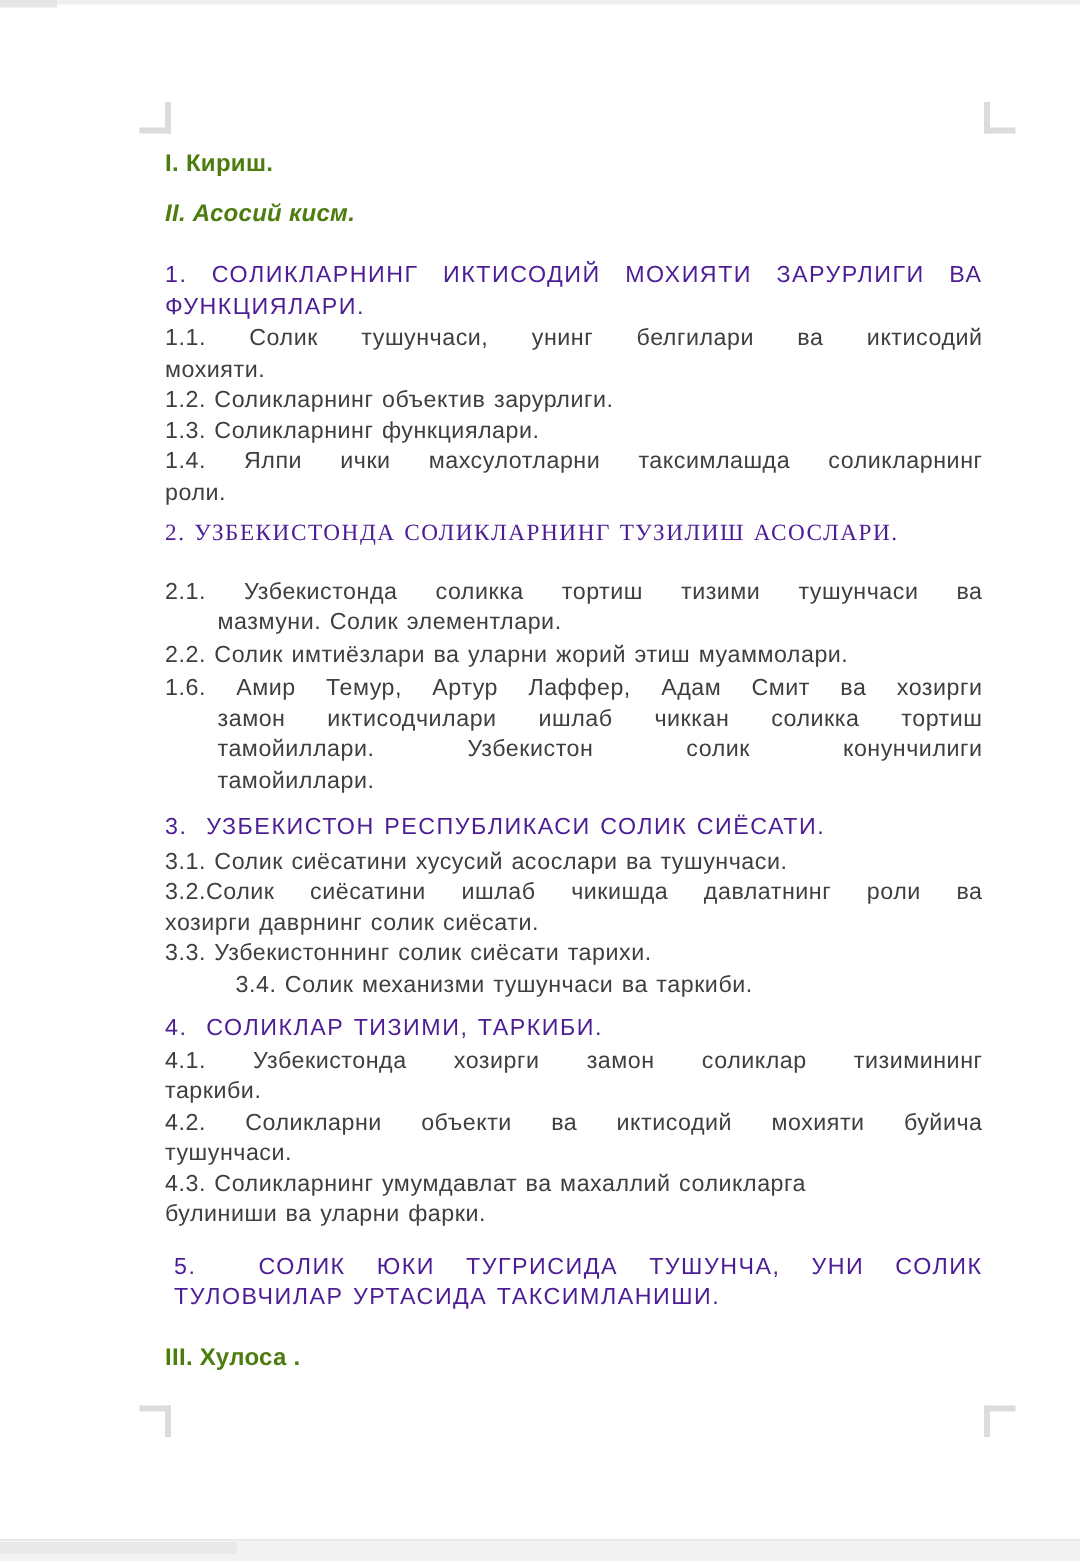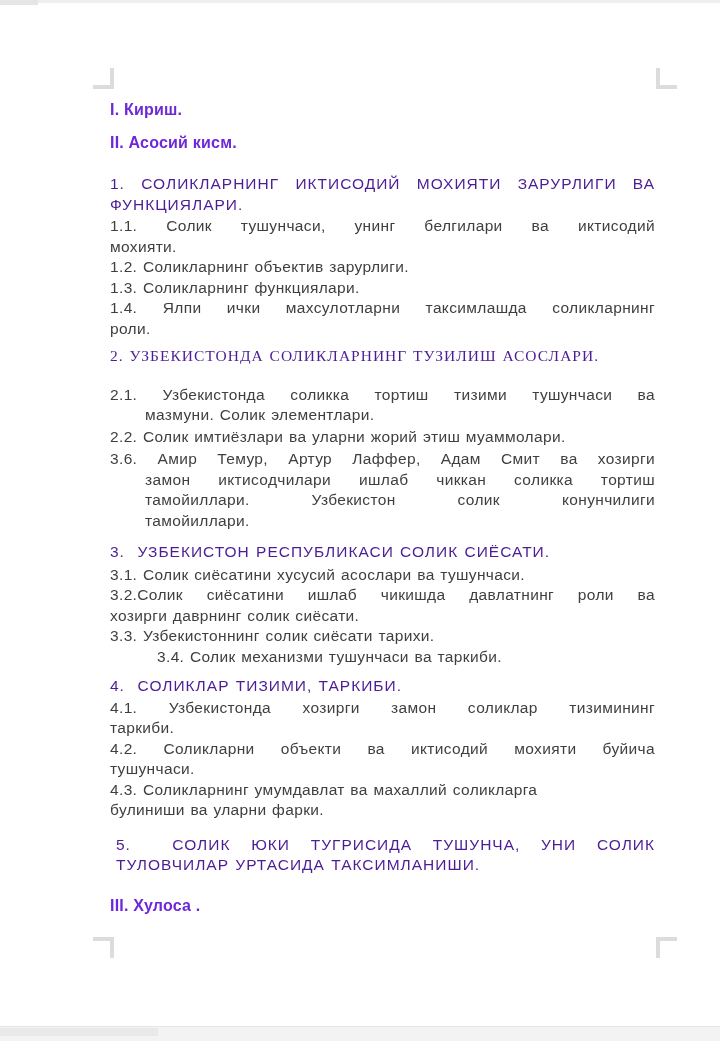--- a/index.html
+++ b/index.html
@@ -20,21 +20,21 @@
   .mark.bl{left:93px;top:937px;border-right:4px solid #dcdcdc;border-top:4px solid #dcdcdc;}
   .mark.br{left:656px;top:937px;border-left:4px solid #dcdcdc;border-top:4px solid #dcdcdc;}
   
   .content{
     position:absolute;left:110px;top:100px;width:545px;
     font-size:15.5px;line-height:20.5px;color:#3f3f3f;
   }
   .block{margin:0;}
   .line{display:block;text-align:left;}
   .line.j{text-align:justify;text-align-last:justify;}
-  .bold .line{font-weight:700;color:#6d28d9;font-size:16px;letter-spacing:.2px;}
+  .bold .line{font-weight:700;color:#4d7c0f;font-size:16px;letter-spacing:.2px;}
   .heading .line{color:#4c1d95;letter-spacing:1px;word-spacing:1px;}
   .item .line{letter-spacing:.35px;word-spacing:1px;}
   .hang .line{padding-left:35px;}
   .hang .line:first-child{padding-left:0;}
 </style>
 </head>
 <body>
 
 <div class="screen">
   <div class="top-strip">
@@ -43,21 +43,21 @@
 
   <div class="mark tl"></div>
   <div class="mark tr"></div>
   <div class="mark bl"></div>
   <div class="mark br"></div>
 
   <main class="content">
       <div class="block bold" style="margin-bottom: 12px;">
         <span class="line">I. Кириш.</span>
       </div>
-      <div class="block bold" style="margin-bottom: 21px;">
+      <div class="block bold" style="margin-bottom: 21px; font-style: italic;">
         <span class="line">II. Асосий кисм.</span>
       </div>
       <div class="block heading" style="margin-bottom: 1px;">
         <span class="line j">1. СОЛИКЛАРНИНГ ИКТИСОДИЙ МОХИЯТИ ЗАРУРЛИГИ ВА</span>
         <span class="line">ФУНКЦИЯЛАРИ.</span>
       </div>
       <div class="block item">
         <span class="line j">1.1. Солик тушунчаси, унинг белгилари ва иктисодий</span>
         <span class="line">мохияти.</span>
       </div>
@@ -75,21 +75,21 @@
         <span class="line">2. УЗБЕКИСТОНДА СОЛИКЛАРНИНГ ТУЗИЛИШ АСОСЛАРИ.</span>
       </div>
       <div class="block item hang" style="margin-bottom: 1px;">
         <span class="line j">2.1. Узбекистонда соликка тортиш тизими тушунчаси ва</span>
         <span class="line">мазмуни. Солик элементлари.</span>
       </div>
       <div class="block item" style="margin-bottom: 2px;">
         <span class="line">2.2. Солик имтиёзлари ва уларни жорий этиш муаммолари.</span>
       </div>
       <div class="block item hang" style="margin-bottom: 11px;">
-        <span class="line j">3.6. Амир Темур, Артур Лаффер, Адам Смит ва хозирги</span>
+        <span class="line j">1.6. Амир Темур, Артур Лаффер, Адам Смит ва хозирги</span>
         <span class="line j">замон иктисодчилари ишлаб чиккан соликка тортиш</span>
         <span class="line j">тамойиллари. Узбекистон солик конунчилиги</span>
         <span class="line">тамойиллари.</span>
       </div>
       <div class="block heading" style="margin-bottom: 2px;">
         <span class="line">3.&nbsp; УЗБЕКИСТОН РЕСПУБЛИКАСИ СОЛИК СИЁСАТИ.</span>
       </div>
       <div class="block item">
         <span class="line">3.1. Солик сиёсатини хусусий асослари ва тушунчаси.</span>
       </div>

